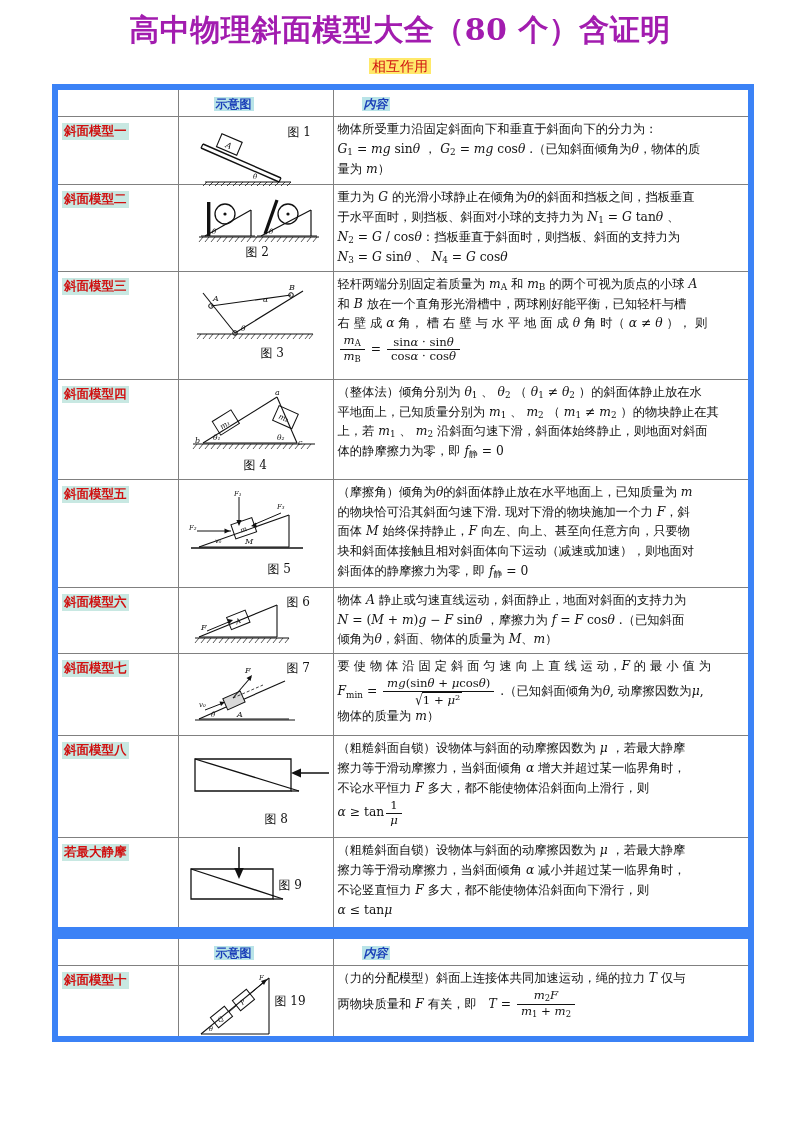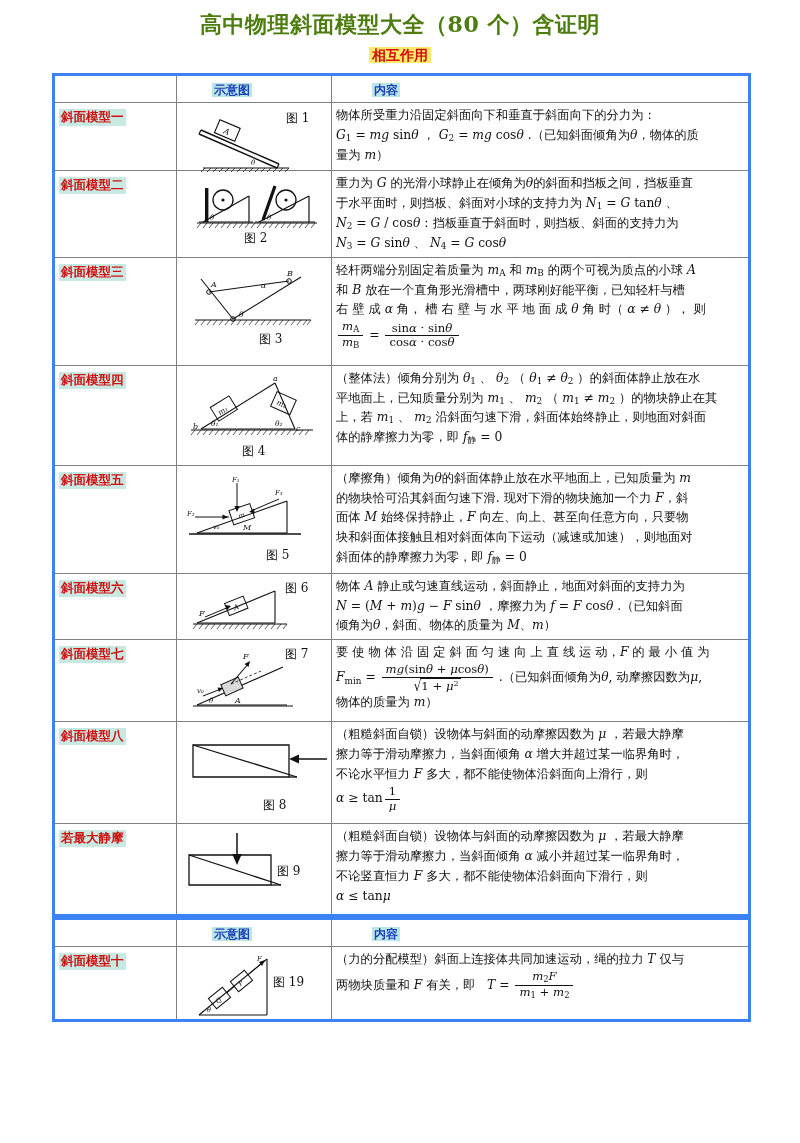--- a/index.html
+++ b/index.html
@@ -7,49 +7,49 @@
     width:800px;
     background:#ffffff;
     font-family:"DejaVu Serif","Liberation Serif",serif;
     color:#1a1a1a;
   }
   .page{width:800px;min-height:1143px;position:relative;box-sizing:border-box;padding:0;}
 
   
   .doc-title{
     text-align:center;
-    color:#4d7c0f;
+    color:#a21caf;
     font-weight:bold;
-    font-size:22px;
+    font-size:30px;
     letter-spacing:.5px;
     padding-top:10px;
     font-family:"DejaVu Serif","Liberation Serif",serif;
   }
   .section-head{
     text-align:center;
     margin-top:5px;
     margin-bottom:8px;
   }
   .section-head span{
     color:#d01010;
-    font-weight:bold;
+    font-weight:normal;
     font-size:14px;
     background:#ffe96a;
     padding:0 3px;
     font-family:"DejaVu Sans","Liberation Sans",sans-serif;
   }
   .section-head.spaced{margin-top:16px;margin-bottom:26px;}
 
   
   .tbl-wrap{padding:0 52px 0 52px;box-sizing:border-box;width:800px;}
   table.model{
     width:696px;
     border-collapse:collapse;
     table-layout:fixed;
-    border:3px solid #3b82f6;
+    border:6px solid #3b82f6;
   }
   table.model td, table.model th{
     border:1px solid #808080;
     vertical-align:top;
     padding:3px 4px;
     box-sizing:border-box;
   }
   col.c-label{width:123px;}
   col.c-fig{width:155px;}
   col.c-txt{width:418px;}
@@ -57,21 +57,21 @@
   .hdr td{height:17px;padding:1px 4px;}
   .hdr .hl{
     background:#b9e4e8;
     color:#1a3fb8;
     font-weight:bold;
     font-size:12px;
     padding:0 2px;
     font-family:"DejaVu Sans","Liberation Sans",sans-serif;
   }
   .hdr .ch-fig{padding-left:35px;}
-  .hdr .ch-txt{padding-left:40px;}
+  .hdr .ch-txt{padding-left:28px;font-style:italic;}
 
   .model-label{
     color:#d01010;
     font-weight:bold;
     font-size:12.5px;
     background:#c8e8e2;
     padding:0 2px;
     display:inline-block;
     font-family:"DejaVu Sans","Liberation Sans",sans-serif;
   }

